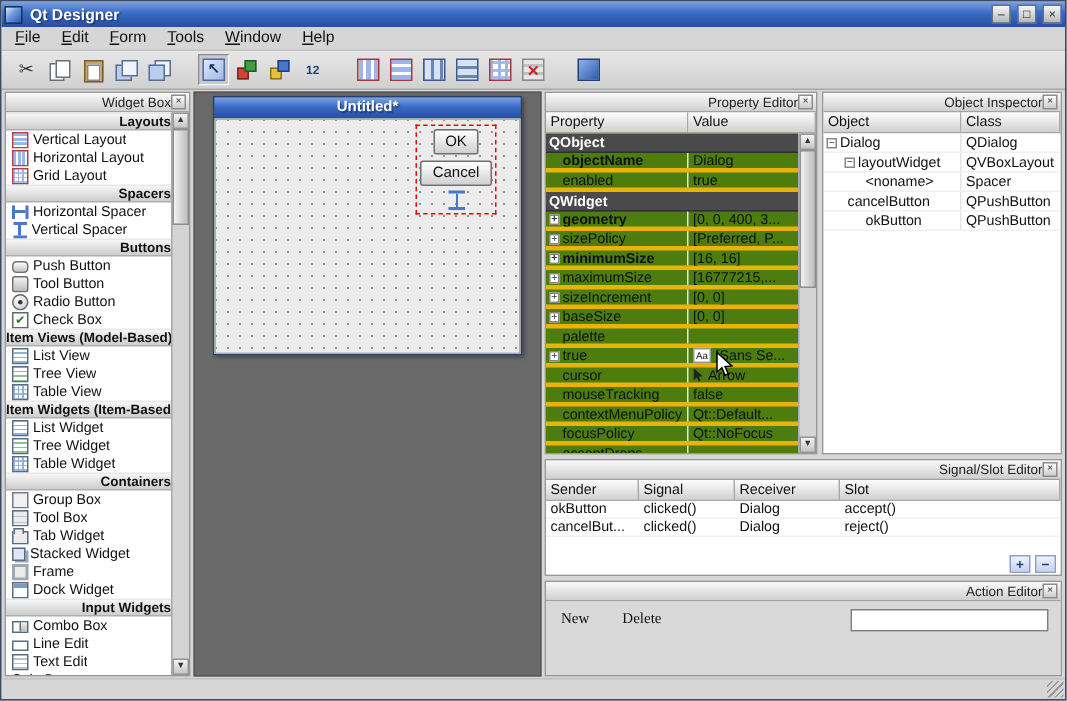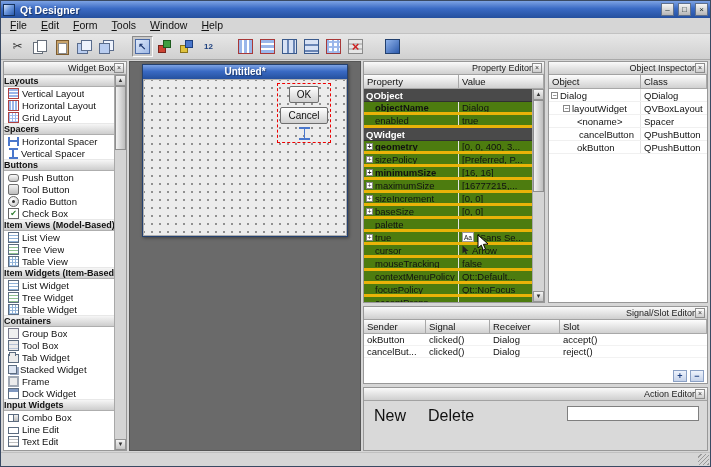--- a/index.html
+++ b/index.html
@@ -53,21 +53,21 @@
 
 .panel{border:1px solid #989898;background:#fff;display:flex;flex-direction:column;min-height:0;overflow:hidden}
 .panel-title{flex:0 0 13px;display:flex;align-items:center;background:linear-gradient(#fafafa,#cfcfcf);border-bottom:1px solid #a2a2a2;padding:0 2px}
 .pt-label{flex:1;text-align:right;font-size:9px;color:#222;overflow:hidden;white-space:nowrap}
 .close-btn{width:10px;height:10px;border:1px solid #8c8c8c;background:linear-gradient(#fff,#ccc);font-size:7px;line-height:8px;text-align:center;color:#333}
 
 
 .widgetbox{flex:0 0 124px}
 .wb-body{flex:1;display:flex;min-height:0}
 .wb-list{flex:1;background:#fff;overflow:hidden;display:flex;flex-direction:column;min-width:0}
-.wb-header{flex:0 0 12px;background:linear-gradient(#f6f6f6,#cdcdcd);border-top:1px solid #e8e8e8;border-bottom:1px solid #aeaeae;font-weight:bold;font-size:9px;text-align:left;line-height:11px;overflow:hidden;white-space:nowrap}
+.wb-header{flex:0 0 12px;background:linear-gradient(#f6f6f6,#cdcdcd);border-top:1px solid #e8e8e8;border-bottom:1px solid #aeaeae;font-weight:bold;font-size:9px;text-align:right;line-height:11px;overflow:hidden;white-space:nowrap}
 .wb-item{flex:0 0 12px;display:flex;align-items:center;gap:3px;padding-left:4px;font-size:9.5px;white-space:nowrap;overflow:hidden}
 .wb-label{overflow:hidden;white-space:nowrap}
 .wi{width:11px;height:11px;flex:0 0 auto;position:relative}
 .wi-layout-v{border:1px solid #b04040;background:repeating-linear-gradient(180deg,#9ab6ea 0 2px,#fff 2px 3px)}
 .wi-layout-h{border:1px solid #b04040;background:repeating-linear-gradient(90deg,#9ab6ea 0 2px,#fff 2px 3px)}
 .wi-layout-g{border:1px solid #b04040;background:repeating-linear-gradient(0deg,rgba(154,182,234,.85) 0 1px,transparent 1px 3px),repeating-linear-gradient(90deg,#9ab6ea 0 1px,#fff 1px 3px)}
 .wi-spacer-h{height:9px;margin-top:1px;border-left:2px solid #4a77cc;border-right:2px solid #4a77cc;background:linear-gradient(180deg,transparent 3px,#4a77cc 3px,#4a77cc 5px,transparent 5px)}
 .wi-spacer-v{width:9px;margin-left:1px;border-top:2px solid #4a77cc;border-bottom:2px solid #4a77cc;background:linear-gradient(90deg,transparent 3px,#4a77cc 3px,#4a77cc 5px,transparent 5px)}
 .wi-pushbutton{height:8px;margin-top:2px;border:1px solid #6e6e6e;border-radius:3px;background:linear-gradient(#fcfcfc,#c4c4c4)}
 .wi-toolbutton{border:1px solid #6e6e6e;border-radius:2px;background:linear-gradient(#f4f4f4,#bcbcbc)}
@@ -144,21 +144,21 @@
 .signal-slot{flex:0 0 78px}
 .ss-body{flex:1;background:#fff;display:flex;flex-direction:column;min-height:0}
 .ssrow{display:flex;flex:0 0 13px;border-bottom:1px solid #f2f2f2}
 .sscell{font-size:9.5px;padding:0 3px;display:flex;align-items:center;overflow:hidden;white-space:nowrap}
 .ss-footer{margin-top:auto;display:flex;justify-content:flex-end;gap:3px;padding:1px 3px}
 .mini-btn{width:14px;height:12px;border:1px solid #8aa0c4;background:linear-gradient(#eef3fc,#c6d3ea);color:#1c3f7f;font-size:9px;line-height:10px;text-align:center;font-weight:bold}
 
 
 .action-editor{flex:0 0 64px}
 .ae-body{flex:1;display:flex;align-items:flex-start;gap:18px;padding:5px 8px 0 8px;background:#d9d9d9}
-.flat-btn{font-size:16px;color:#111;padding:1px 2px;background:transparent;border:none;font-family:Liberation Sans, sans-serif}
+.flat-btn{font-size:10px;color:#111;padding:1px 2px;background:transparent;border:none;font-family:Liberation Serif, serif}
 .ae-filter{margin-left:auto;width:132px;height:15px;border:1px solid #7f7f7f;background:#fff;font-family:inherit;font-size:9.5px;padding:0 2px}
 
 
 .statusbar{flex:0 0 14px;background:#d6d6d6;border-top:1px solid #c0c0c0;position:relative}
 .grip{position:absolute;right:1px;bottom:1px;width:11px;height:11px;background:repeating-linear-gradient(135deg,transparent 0 2px,#9a9a9a 2px 3px)}
 
 .mouse-cursor{position:absolute;left:476px;top:233px;z-index:50;pointer-events:none}
 </style>
 </head>
 <body>
@@ -596,21 +596,21 @@
                 </div>
                 <div class="ocell oclass">QVBoxLayout</div>
               </div>
               <div class="orow">
                 <div class="ocell oobj" style="padding-left: 26px;">
                   <span style="margin-left: 2px;">&lt;noname&gt;</span>
                 </div>
                 <div class="ocell oclass">Spacer</div>
               </div>
               <div class="orow">
-                <div class="ocell oobj" style="padding-left: 28px;">
+                <div class="ocell oobj" style="padding-left: 14px;">
                   <span style="margin-left: 2px;">cancelButton</span>
                 </div>
                 <div class="ocell oclass">QPushButton</div>
               </div>
               <div class="orow">
                 <div class="ocell oobj" style="padding-left: 26px;">
                   <span style="margin-left: 2px;">okButton</span>
                 </div>
                 <div class="ocell oclass">QPushButton</div>
               </div>

